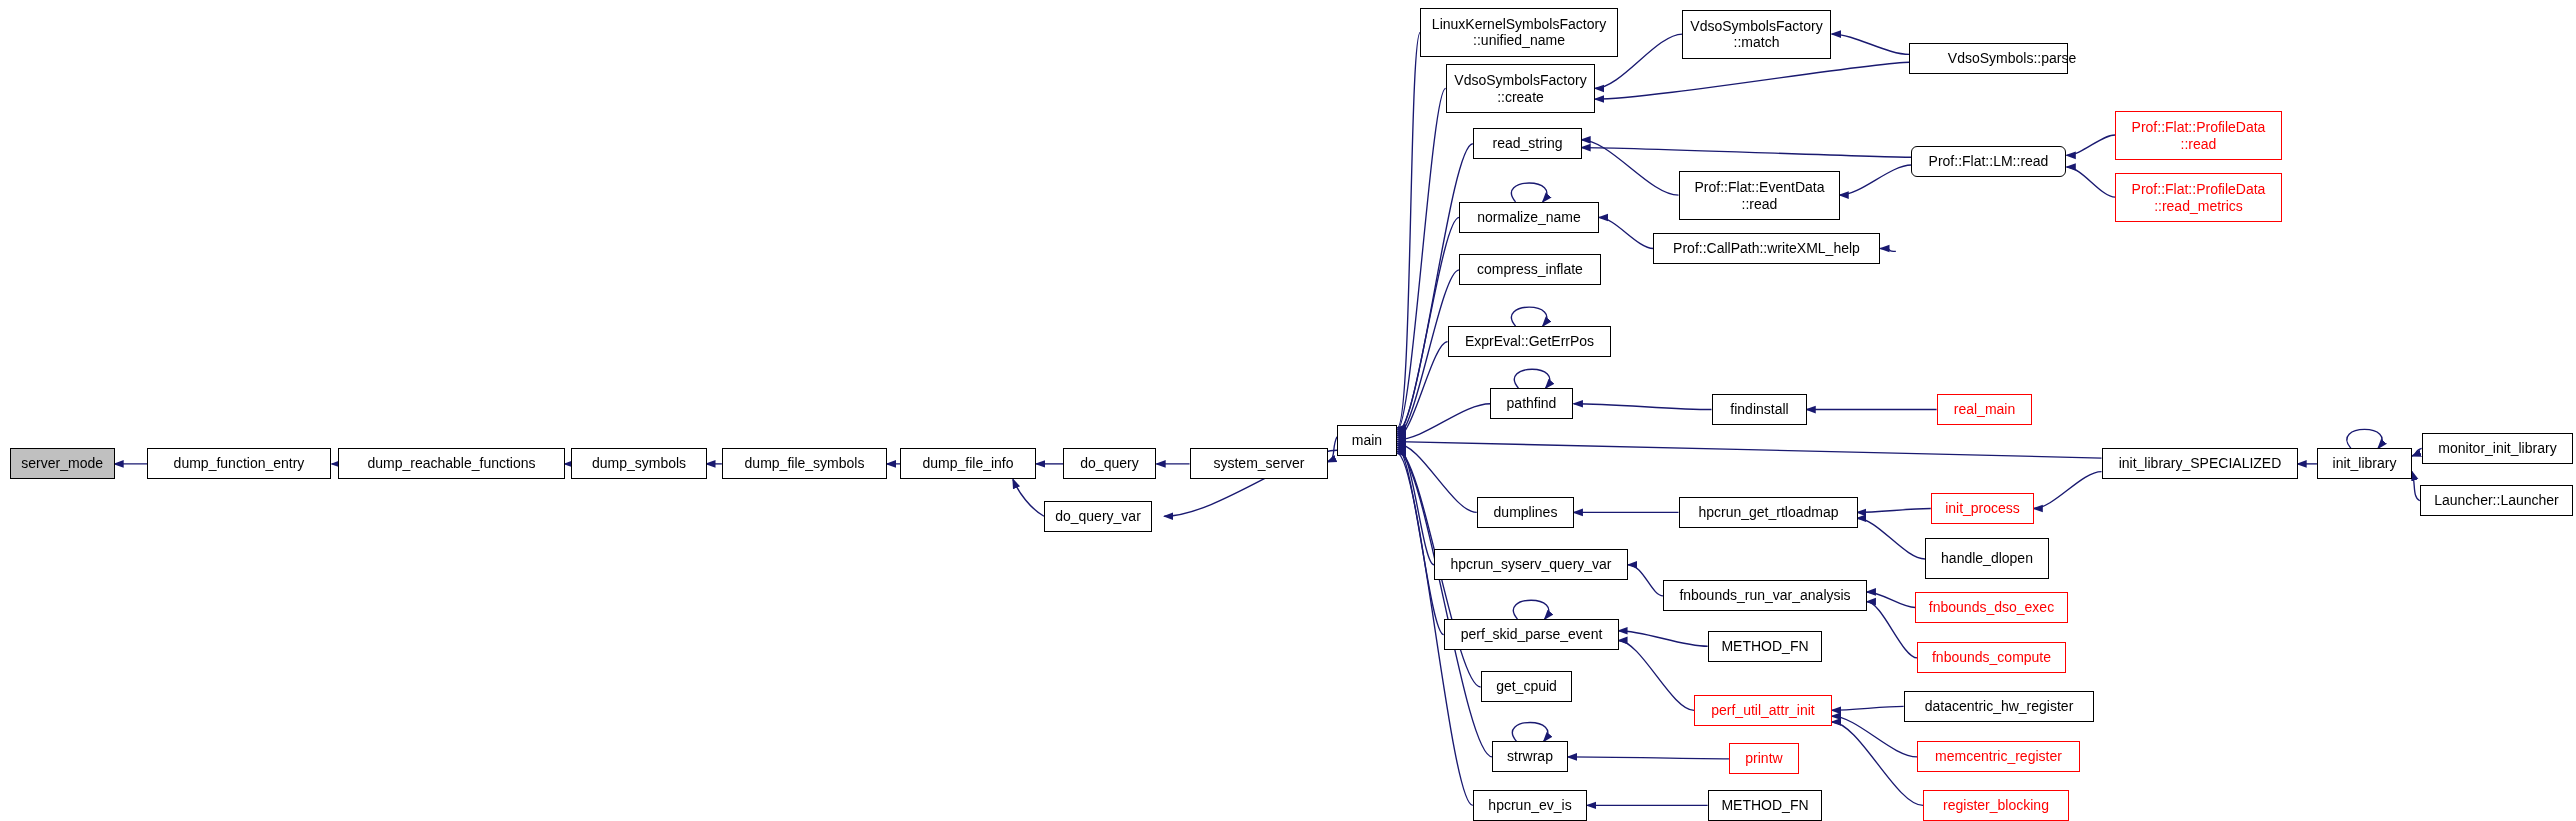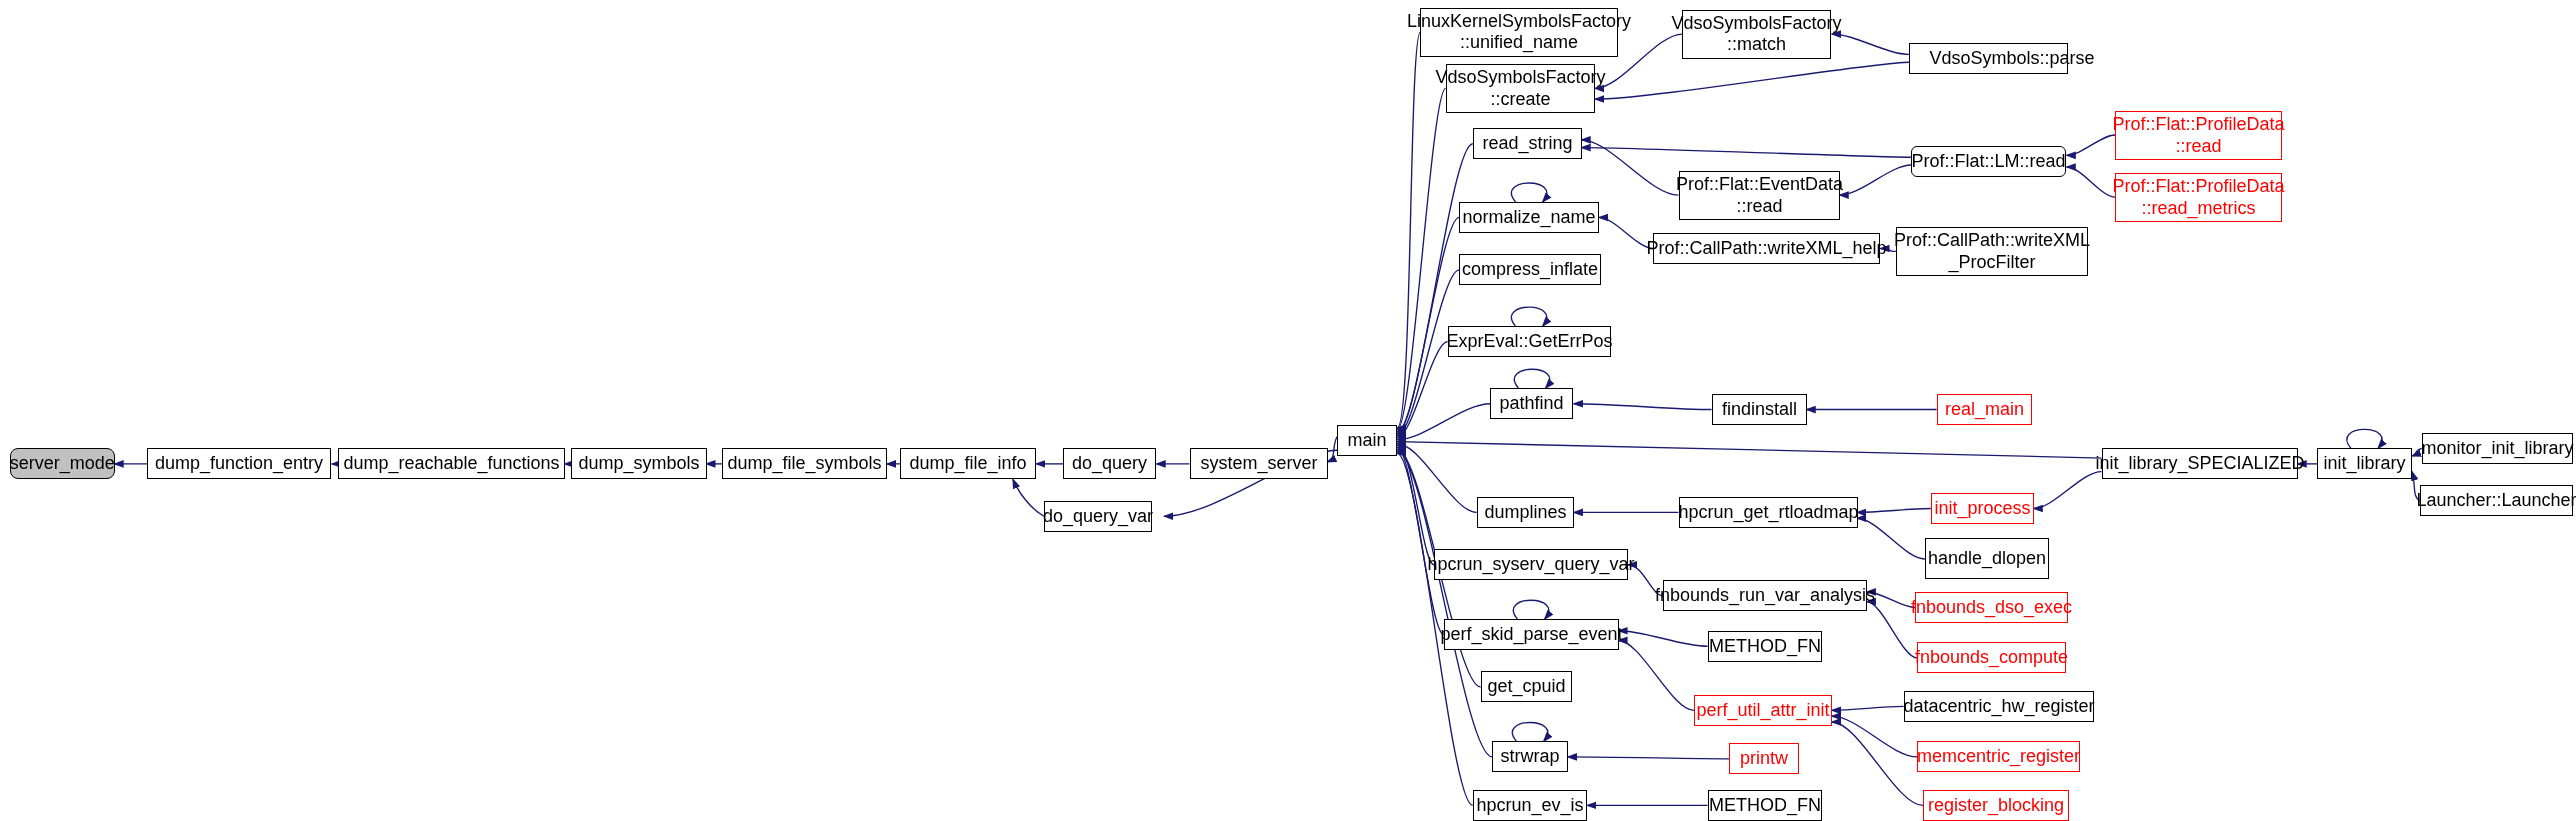--- a/index.html
+++ b/index.html
@@ -22,21 +22,21 @@
   svg.edges{position:absolute;left:0;top:0;width:2576px;height:822px;}
   .edge{fill:none;stroke:var(--edge);stroke-width:1.4px;}
   #arrow polygon{fill:var(--edge);}
   .node-layer{position:absolute;left:0;top:0;width:100%;height:100%;}
   .node{
     position:absolute;box-sizing:border-box;
     border:1.6px solid var(--node-border);
     background:var(--node-fill);
     color:var(--node-text);
     display:flex;flex-direction:column;align-items:center;justify-content:center;
-    font-size:18px;line-height:1.18;text-align:center;white-space:nowrap;
+    font-size:14px;line-height:1.18;text-align:center;white-space:nowrap;
     cursor:pointer;
   }
   .node.focus{background:var(--focus-fill);}
   .node.truncated{border-color:var(--truncated);color:var(--truncated);}
   .nl{pointer-events:none;}
 </style>
 </head>
 <body>
 
 <div class="canvas">
@@ -100,21 +100,21 @@
       <path d="M 1782 782 C 1742 782, 1665.8 780, 1616 780" class="edge" marker-end="url(#arrow)"></path>
       <path d="M 1760 830 C 1722.8 830, 1673.2 830, 1636 830" class="edge" marker-end="url(#arrow)"></path>
       <path d="M 1562 208 C 1540 182, 1612 182, 1590 208" class="edge" marker-end="url(#arrow)"></path>
       <path d="M 1562 336 C 1540 310, 1612 310, 1590 336" class="edge" marker-end="url(#arrow)"></path>
       <path d="M 1565 400 C 1543 374, 1615 374, 1593 400" class="edge" marker-end="url(#arrow)"></path>
       <path d="M 1564 638 C 1542 612, 1614 612, 1592 638" class="edge" marker-end="url(#arrow)"></path>
       <path d="M 1563 764 C 1541 738, 1613 738, 1591 764" class="edge" marker-end="url(#arrow)"></path>
       <path d="M 2423 462 C 2401 436, 2473 436, 2451 462" class="edge" marker-end="url(#arrow)"></path>
     </svg>
   <div class="node-layer">
-      <div class="node focus" style="left: 9.7px; top: 448px; width: 105px; height: 31px; border-radius: 8px;">
+      <div class="node focus" style="left: 9.7px; top: 448px; width: 105px; height: 31px;">
         <div class="nl">server_mode</div>
       </div>
       <div class="node" style="left: 147px; top: 448px; width: 184px; height: 31px;">
         <div class="nl">dump_function_entry</div>
       </div>
       <div class="node" style="left: 338px; top: 448px; width: 227px; height: 31px;">
         <div class="nl">dump_reachable_functions</div>
       </div>
       <div class="node" style="left: 571px; top: 448px; width: 136px; height: 31px;">
         <div class="nl">dump_symbols</div>
@@ -208,24 +208,20 @@
         <div class="nl">printw</div>
       </div>
       <div class="node" style="left: 1708px; top: 790px; width: 114px; height: 31px;">
         <div class="nl">METHOD_FN</div>
       </div>
       <div class="node" style="left: 1909px; top: 43px; width: 159px; height: 31px; padding-left: 47px;">
         <div class="nl">VdsoSymbols::parse</div>
       </div>
       <div class="node" style="left: 1911px; top: 146px; width: 155px; height: 31px; border-radius: 6px;">
         <div class="nl">Prof::Flat::LM::read</div>
-      </div>
-      <div class="node" style="left: 1896px; top: 227px; width: 192px; height: 49px;">
-        <div class="nl">Prof::CallPath::writeXML</div>
-        <div class="nl">_ProcFilter</div>
       </div>
       <div class="node truncated" style="left: 1937px; top: 394px; width: 95px; height: 31px;">
         <div class="nl">real_main</div>
       </div>
       <div class="node truncated" style="left: 1931px; top: 493px; width: 103px; height: 31px;">
         <div class="nl">init_process</div>
       </div>
       <div class="node" style="left: 1925px; top: 538px; width: 124px; height: 41px;">
         <div class="nl">handle_dlopen</div>
       </div>

